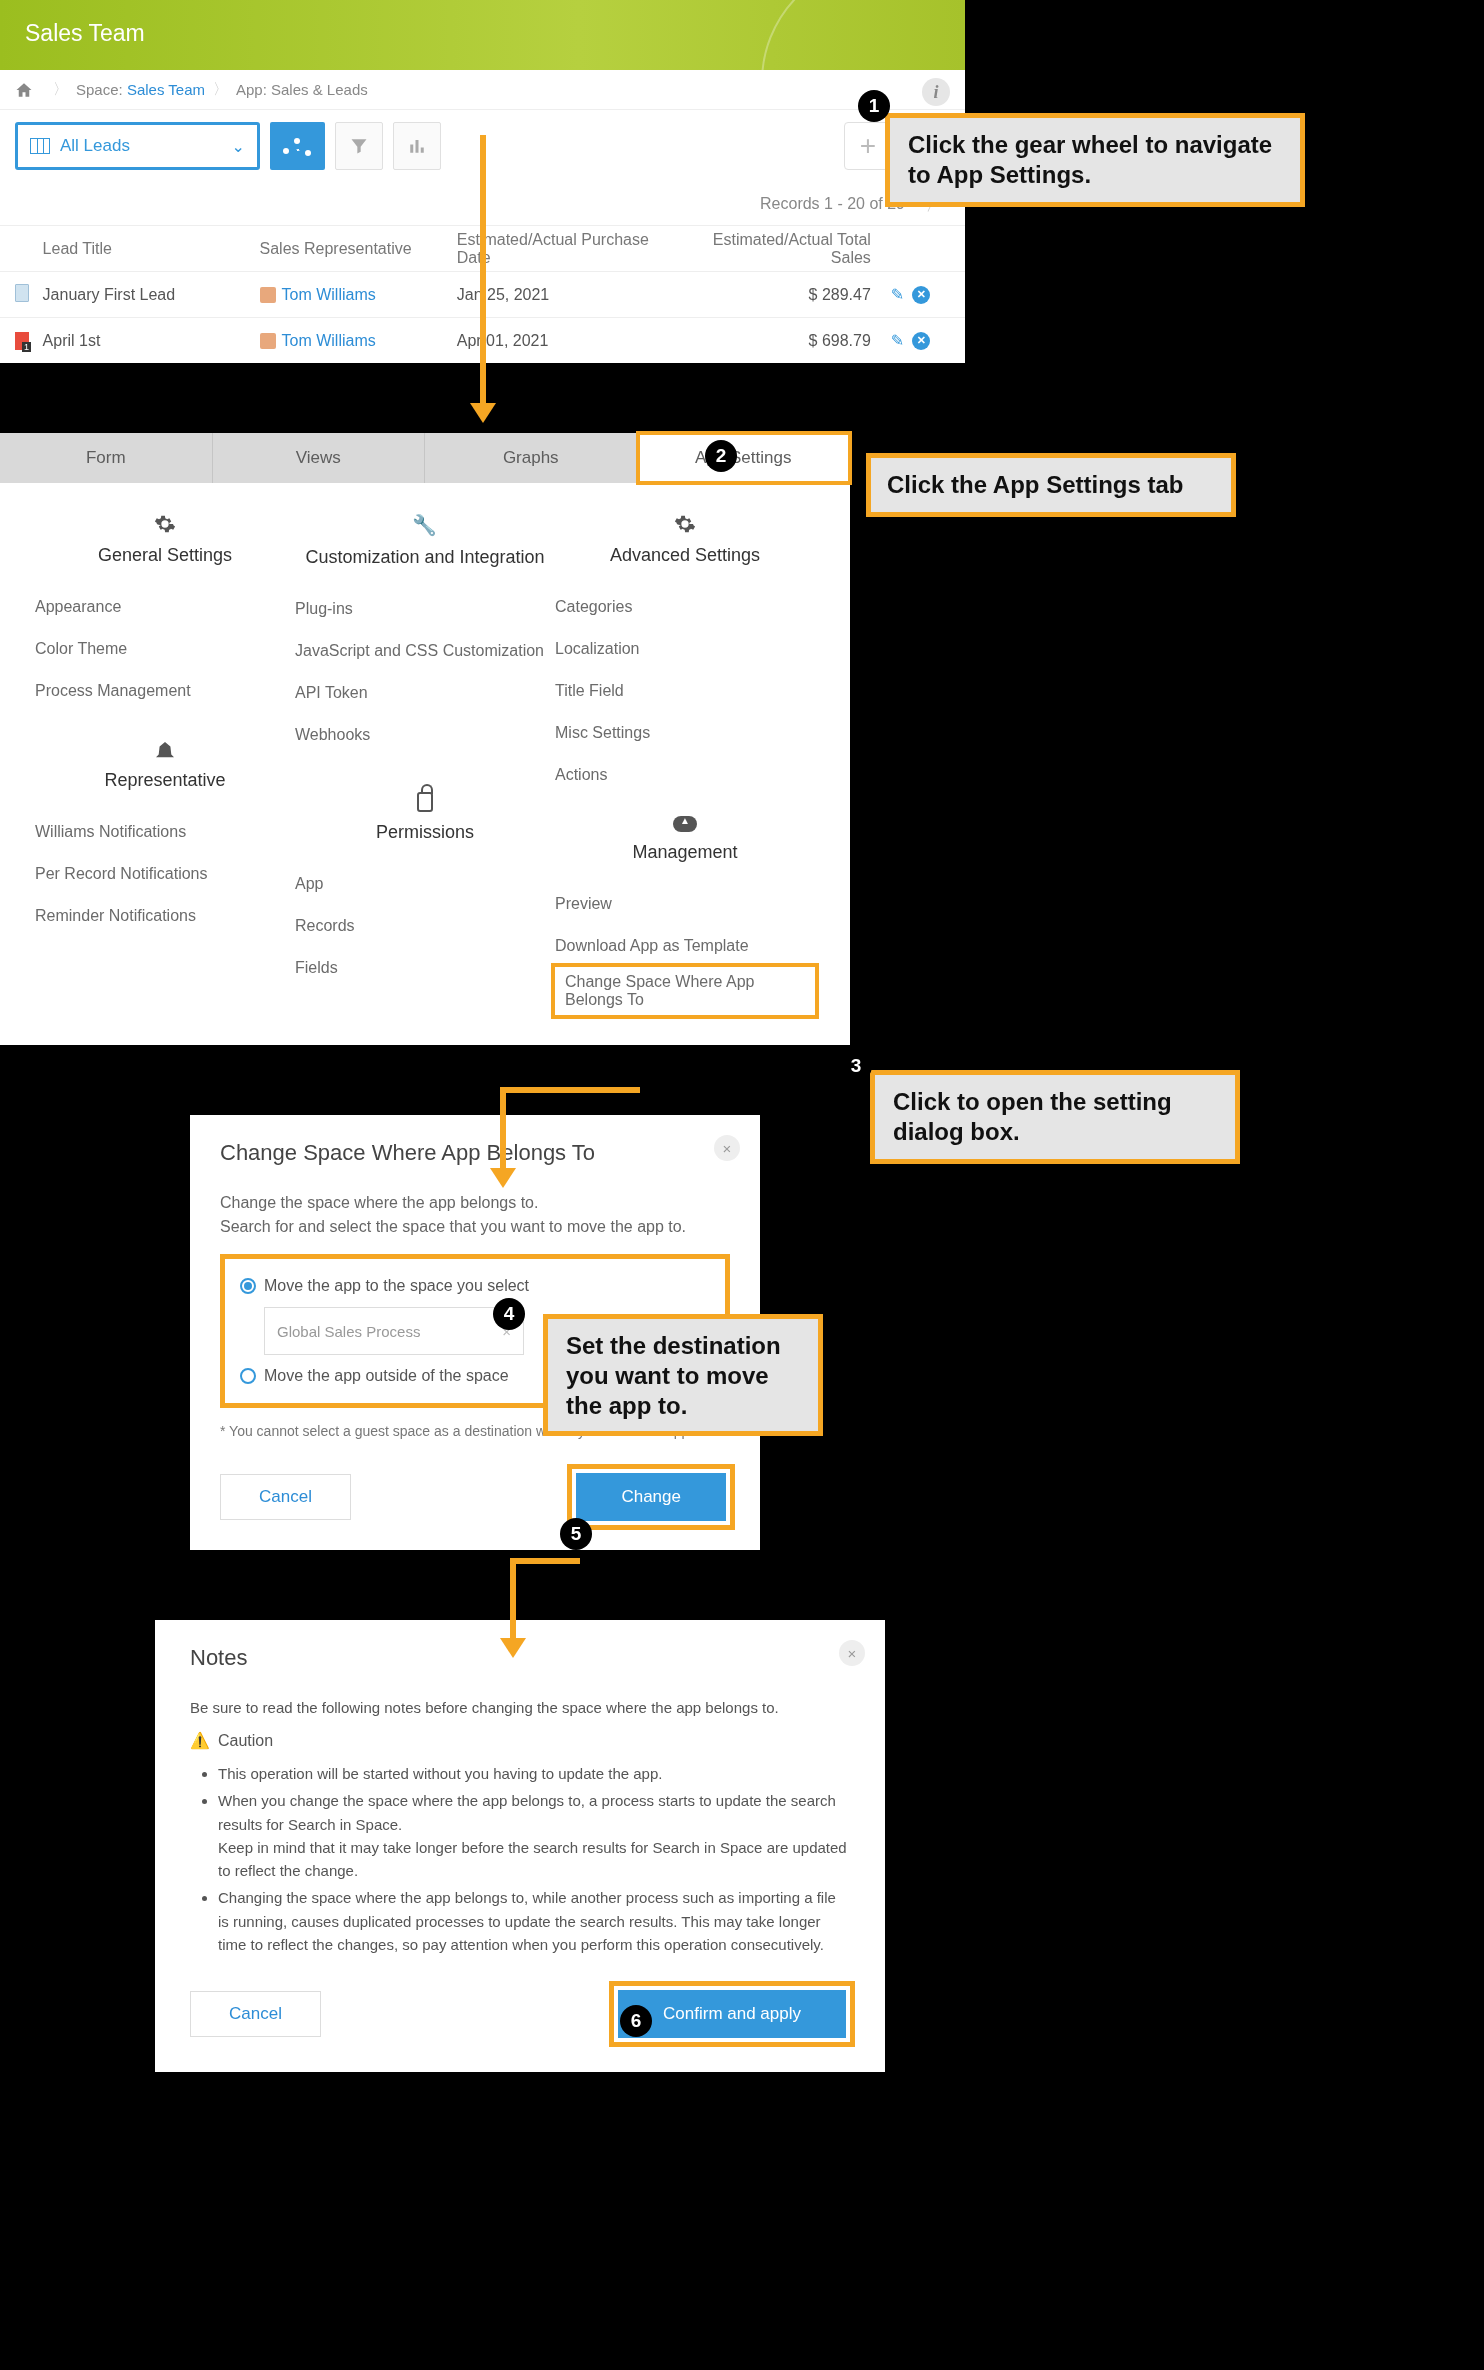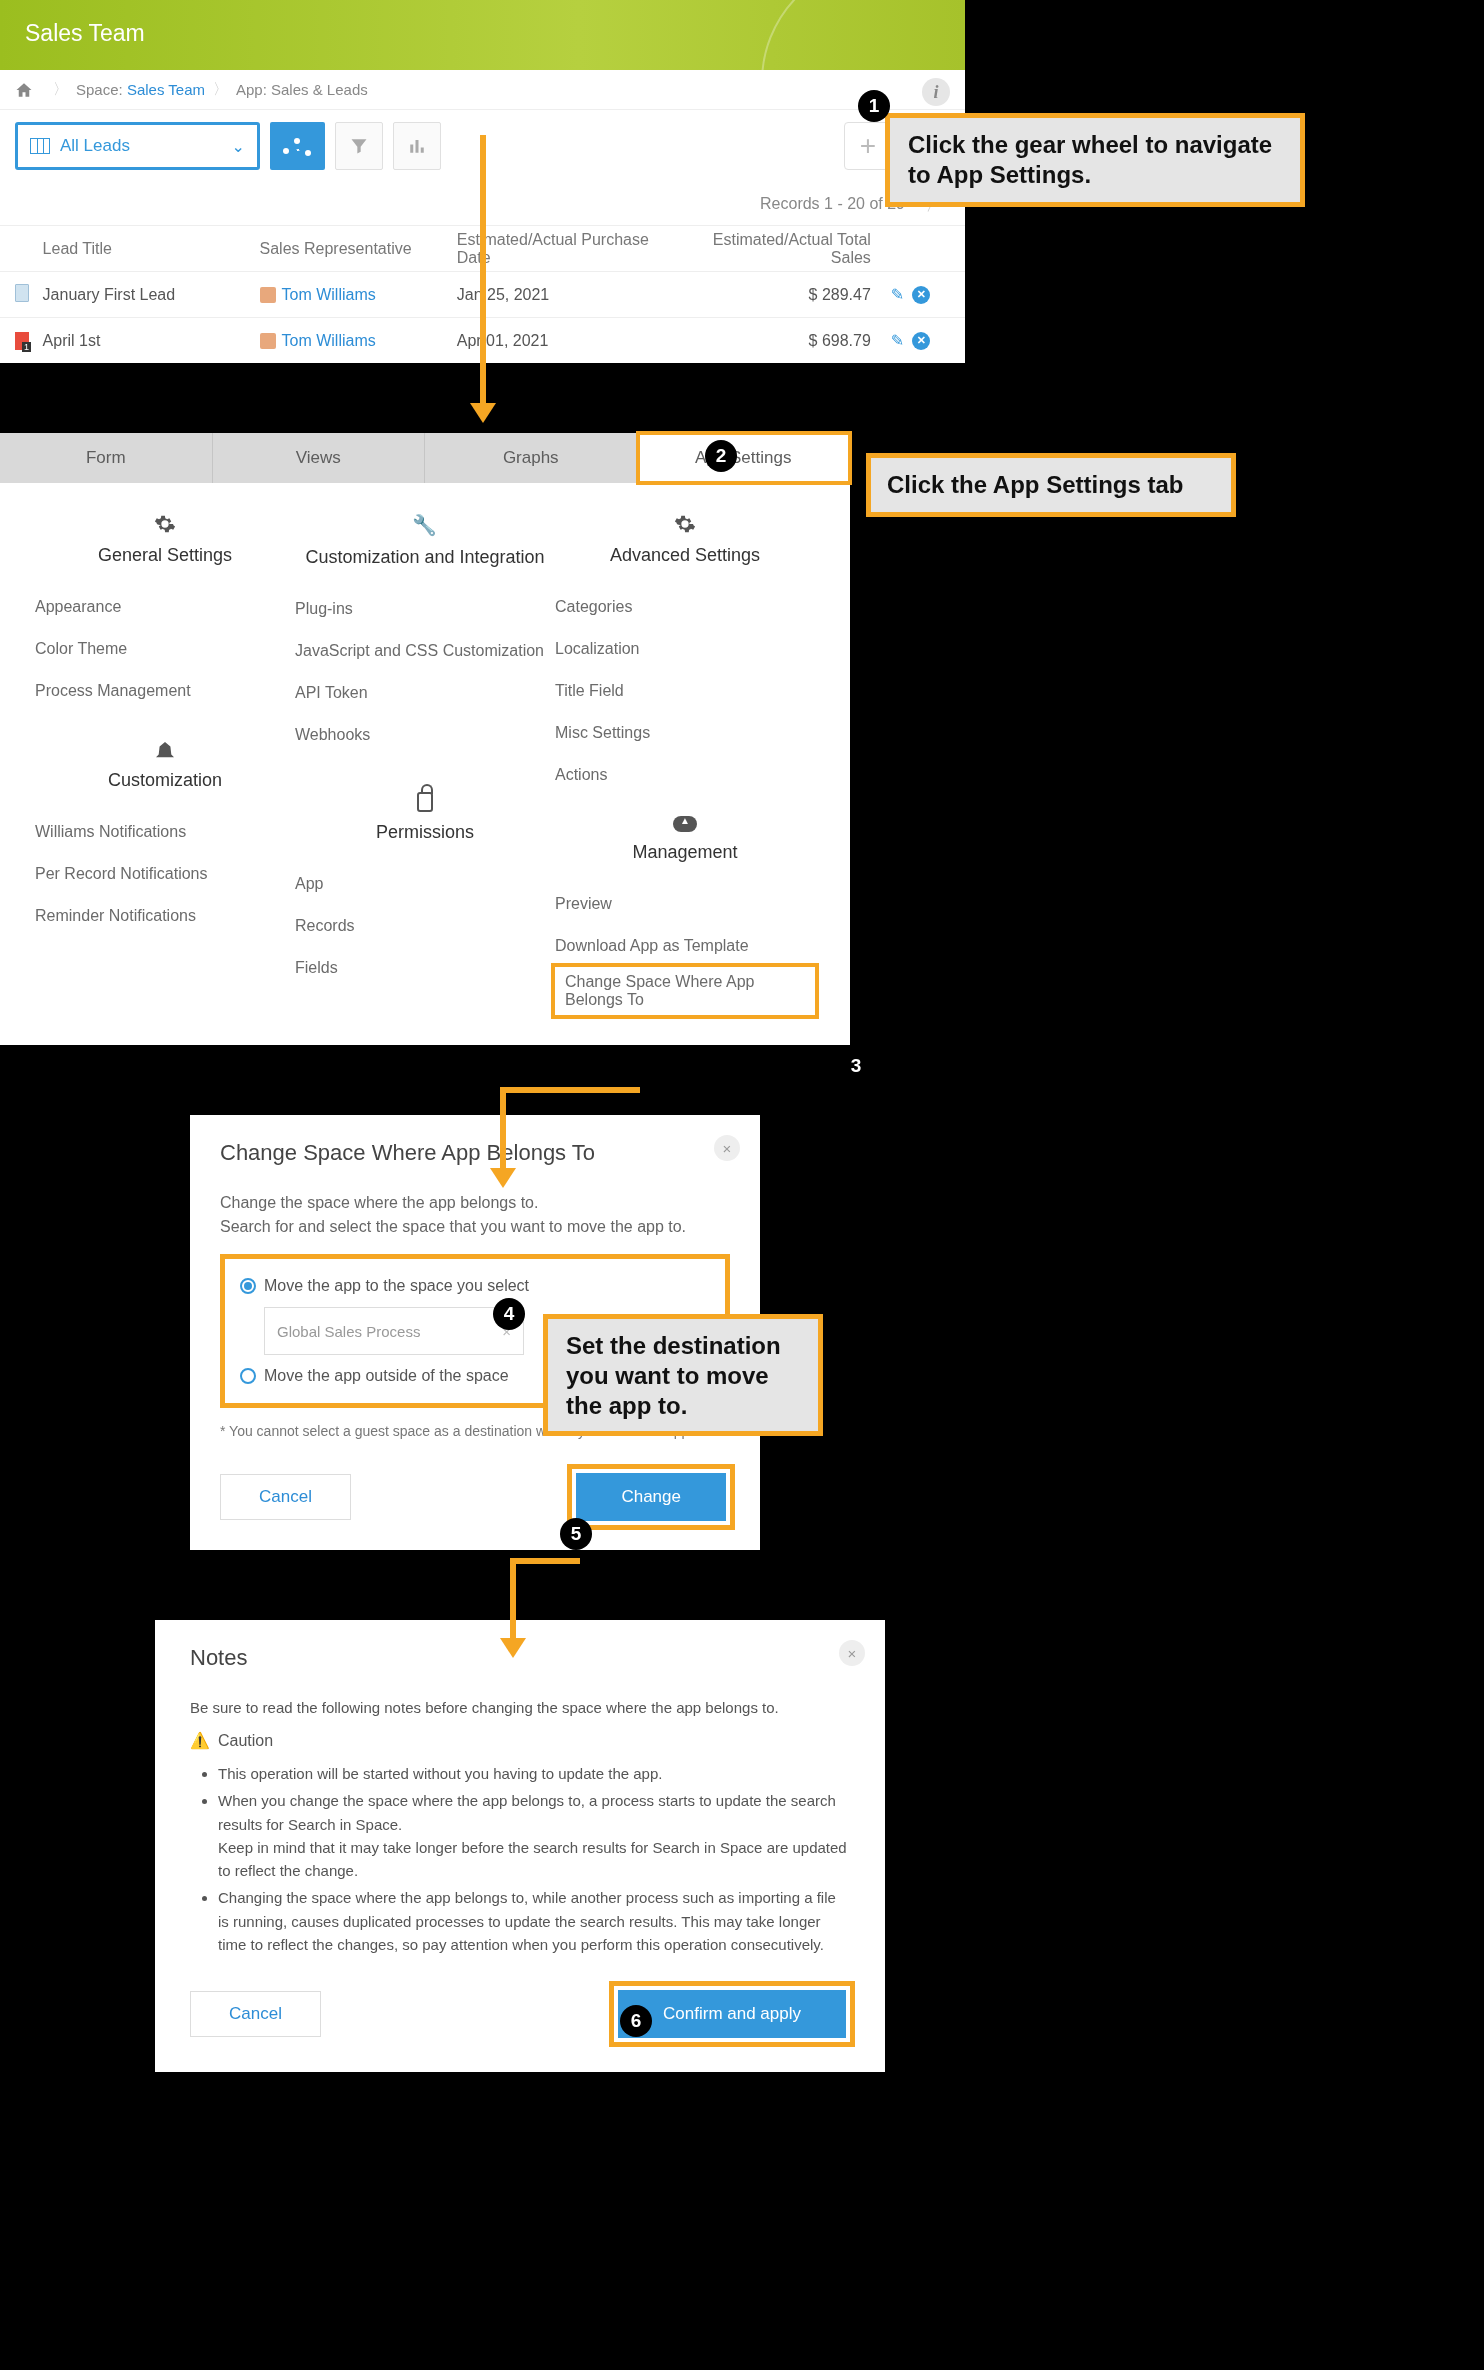--- a/index.html
+++ b/index.html
@@ -273,21 +273,21 @@
         <svg class="ico" viewBox="0 0 24 24" fill="currentColor">
               <path d="M12 8a4 4 0 100 8 4 4 0 000-8zm9 4a7 7 0 01-.1 1.2l2.1 1.6-2 3.4-2.5-1a7 7 0 01-2 1.2l-.4 2.6h-4l-.4-2.6a7 7 0 01-2-1.2l-2.5 1-2-3.4 2.1-1.6A7 7 0 013 12c0-.4 0-.8.1-1.2L1 9.2l2-3.4 2.5 1a7 7 0 012-1.2L7.9 3h4l.4 2.6a7 7 0 012 1.2l2.5-1 2 3.4-2.1 1.6c.1.4.1.8.1 1.2z"></path>
             </svg>
         <span>General Settings</span>
       </div>
       <div class="sec-item">Appearance</div>
       <div class="sec-item">Color Theme</div>
       <div class="sec-item">Process Management</div>
       <div class="sec-hdr" style="margin-top:30px;">
         <span class="bell-ico"></span>
-        <span>Customization</span>
+        <span>Representative</span>
       </div>
       <div class="sec-item">Williams Notifications</div>
       <div class="sec-item">Per Record Notifications</div>
       <div class="sec-item">Reminder Notifications</div>
     </div>
     <div class="col">
       <div class="sec-hdr">
         <span class="wrench-ico">🔧</span>
         <span>Customization and Integration</span>
       </div>
@@ -323,20 +323,21 @@
       <div class="sec-item">Download App as Template</div>
       <div class="sec-item hl-item">Change Space Where App Belongs To</div>
     </div>
   </div>
 </div>
 
 <div class="step-badge" style="left:705px;top:440px;">2</div>
 <div class="callout c-2">Click the App Settings tab</div>
 
 <div class="step-badge" style="left:840px;top:1050px;">3</div>
+<div class="callout c-3">Click to open the setting dialog box.</div>
 
 <div class="arrow-vert" style="left:500px;top:1090px;height:80px;"></div>
 <div class="arrow-horiz" style="left:500px;top:1087px;width:140px;"></div>
 
 <div class="panel panel3">
   <div class="dlg-close">×</div>
   <div class="dlg-title">Change Space Where App Belongs To</div>
   <div class="dlg-text">Change the space where the app belongs to.</div>
   <div class="dlg-text">Search for and select the space that you want to move the app to.</div>
   <div class="radio-box">

